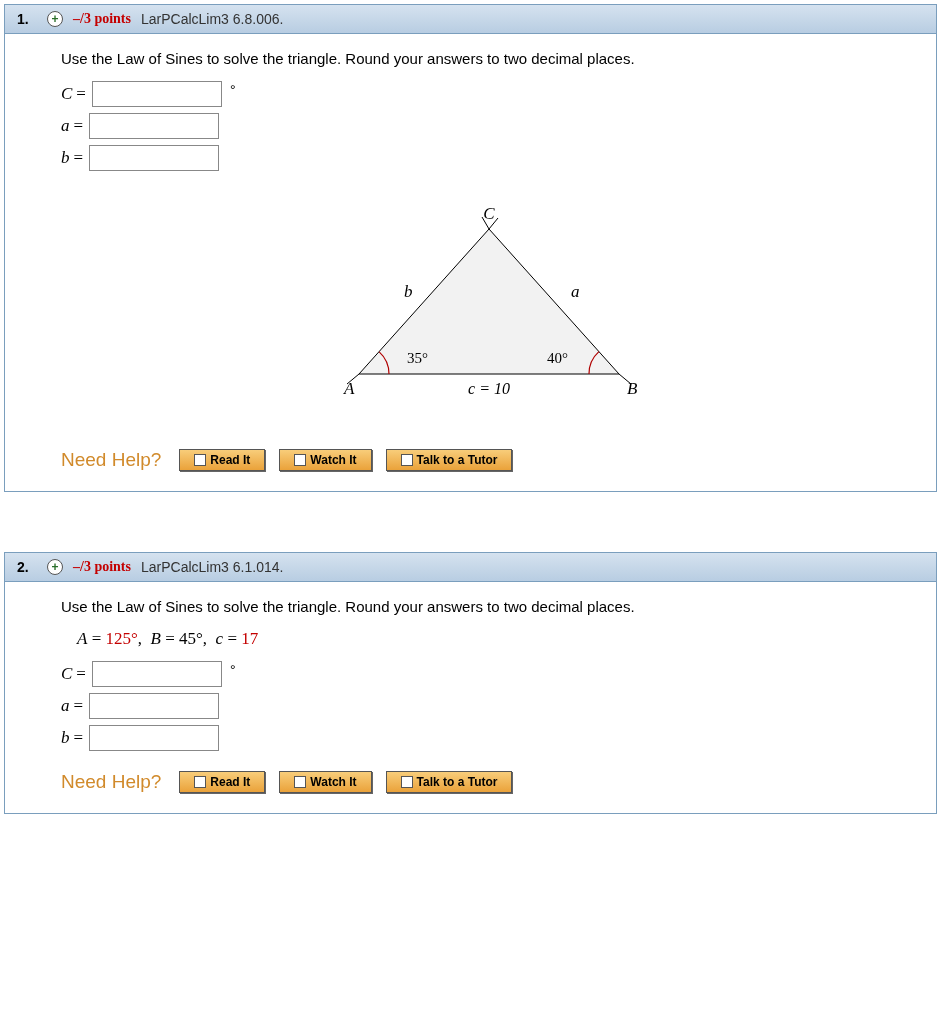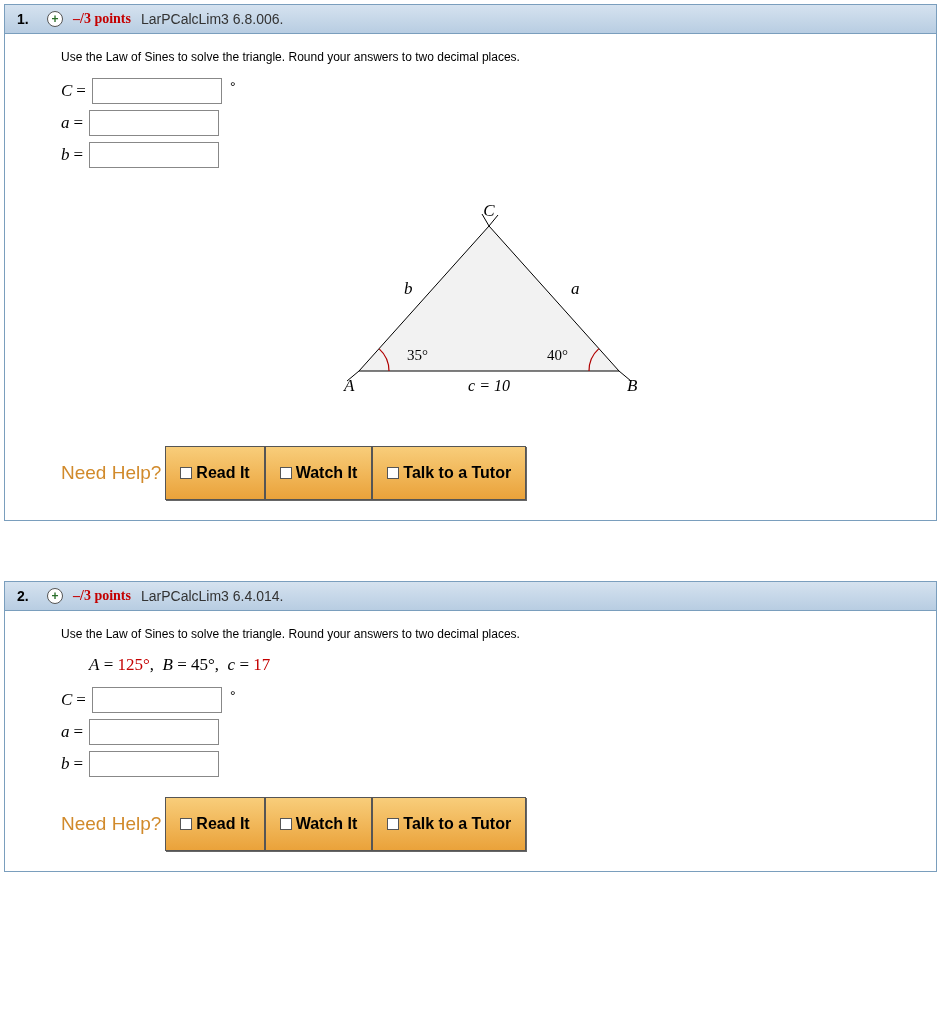--- a/index.html
+++ b/index.html
@@ -48,21 +48,21 @@
     font-family: Liberation Serif, serif;
   }
   .source {
     color: #333;
   }
   .q-body {
     padding: 16px 20px 20px 56px;
     background: #fff;
   }
   .prompt {
-    font-size: 12px;
+    font-size: 15px;
     margin-bottom: 14px;
   }
   .answer-row {
     display: flex;
     align-items: center;
     margin: 6px 0;
     font-size: 17px;
   }
   .answer-row .var {
     font-style: italic;
@@ -82,44 +82,44 @@
   }
   .deg {
     margin-left: 8px;
     font-size: 14px;
     position: relative;
     top: -4px;
   }
   .given {
     font-family: Georgia, 'Times New Roman', serif;
     font-size: 17px;
-    margin: 4px 0 12px 28px;
+    margin: 4px 0 12px 16px;
   }
   .given .red { color: #c40000; }
   .given .it { font-style: italic; }
   .figure {
     margin: 28px 0 20px 0;
     display: flex;
     justify-content: center;
   }
   .help-row {
     display: flex;
-    align-items: center;
+    gap: 14px;
     margin-top: 40px;
   }
   .need-help {
     color: #d18a2b;
     font-size: 19px;
     margin-right: 4px;
   }
   .help-btn {
     background: linear-gradient(#f8cd7a, #eaa23a);
     border: 1px solid #555;
-    padding: 17px 14px;
-    font-size: 16px;
+    padding: 3px 14px;
+    font-size: 12px;
     font-family: Arial, sans-serif;
     cursor: pointer;
     box-shadow: 1px 1px 0 #666;
     display: inline-flex;
     align-items: center;
     gap: 4px;
   }
   .help-btn .box {
     display:inline-block;
     width:10px;
@@ -204,21 +204,21 @@
         </button>
     </div>
   </div>
 </div>
 
 <div class="question">
   <div class="q-header">
     <span class="q-number">2.</span>
     <span class="expand-icon">+</span>
     <span class="points">–/3 points</span>
-    <span class="source">LarPCalcLim3 6.4.014.</span>
+    <span class="source">LarPCalcLim3 6.1.014.</span>
   </div>
   <div class="q-body">
     <div class="prompt">Use the Law of Sines to solve the triangle. Round your answers to two decimal places.</div>
 
     <div class="given">
       <span class="it">A</span> = <span class="red">125°</span>,&nbsp;
       <span class="it">B</span> = <span>45°</span>,&nbsp;
       <span class="it">c</span> = <span class="red">17</span>
     </div>
 

